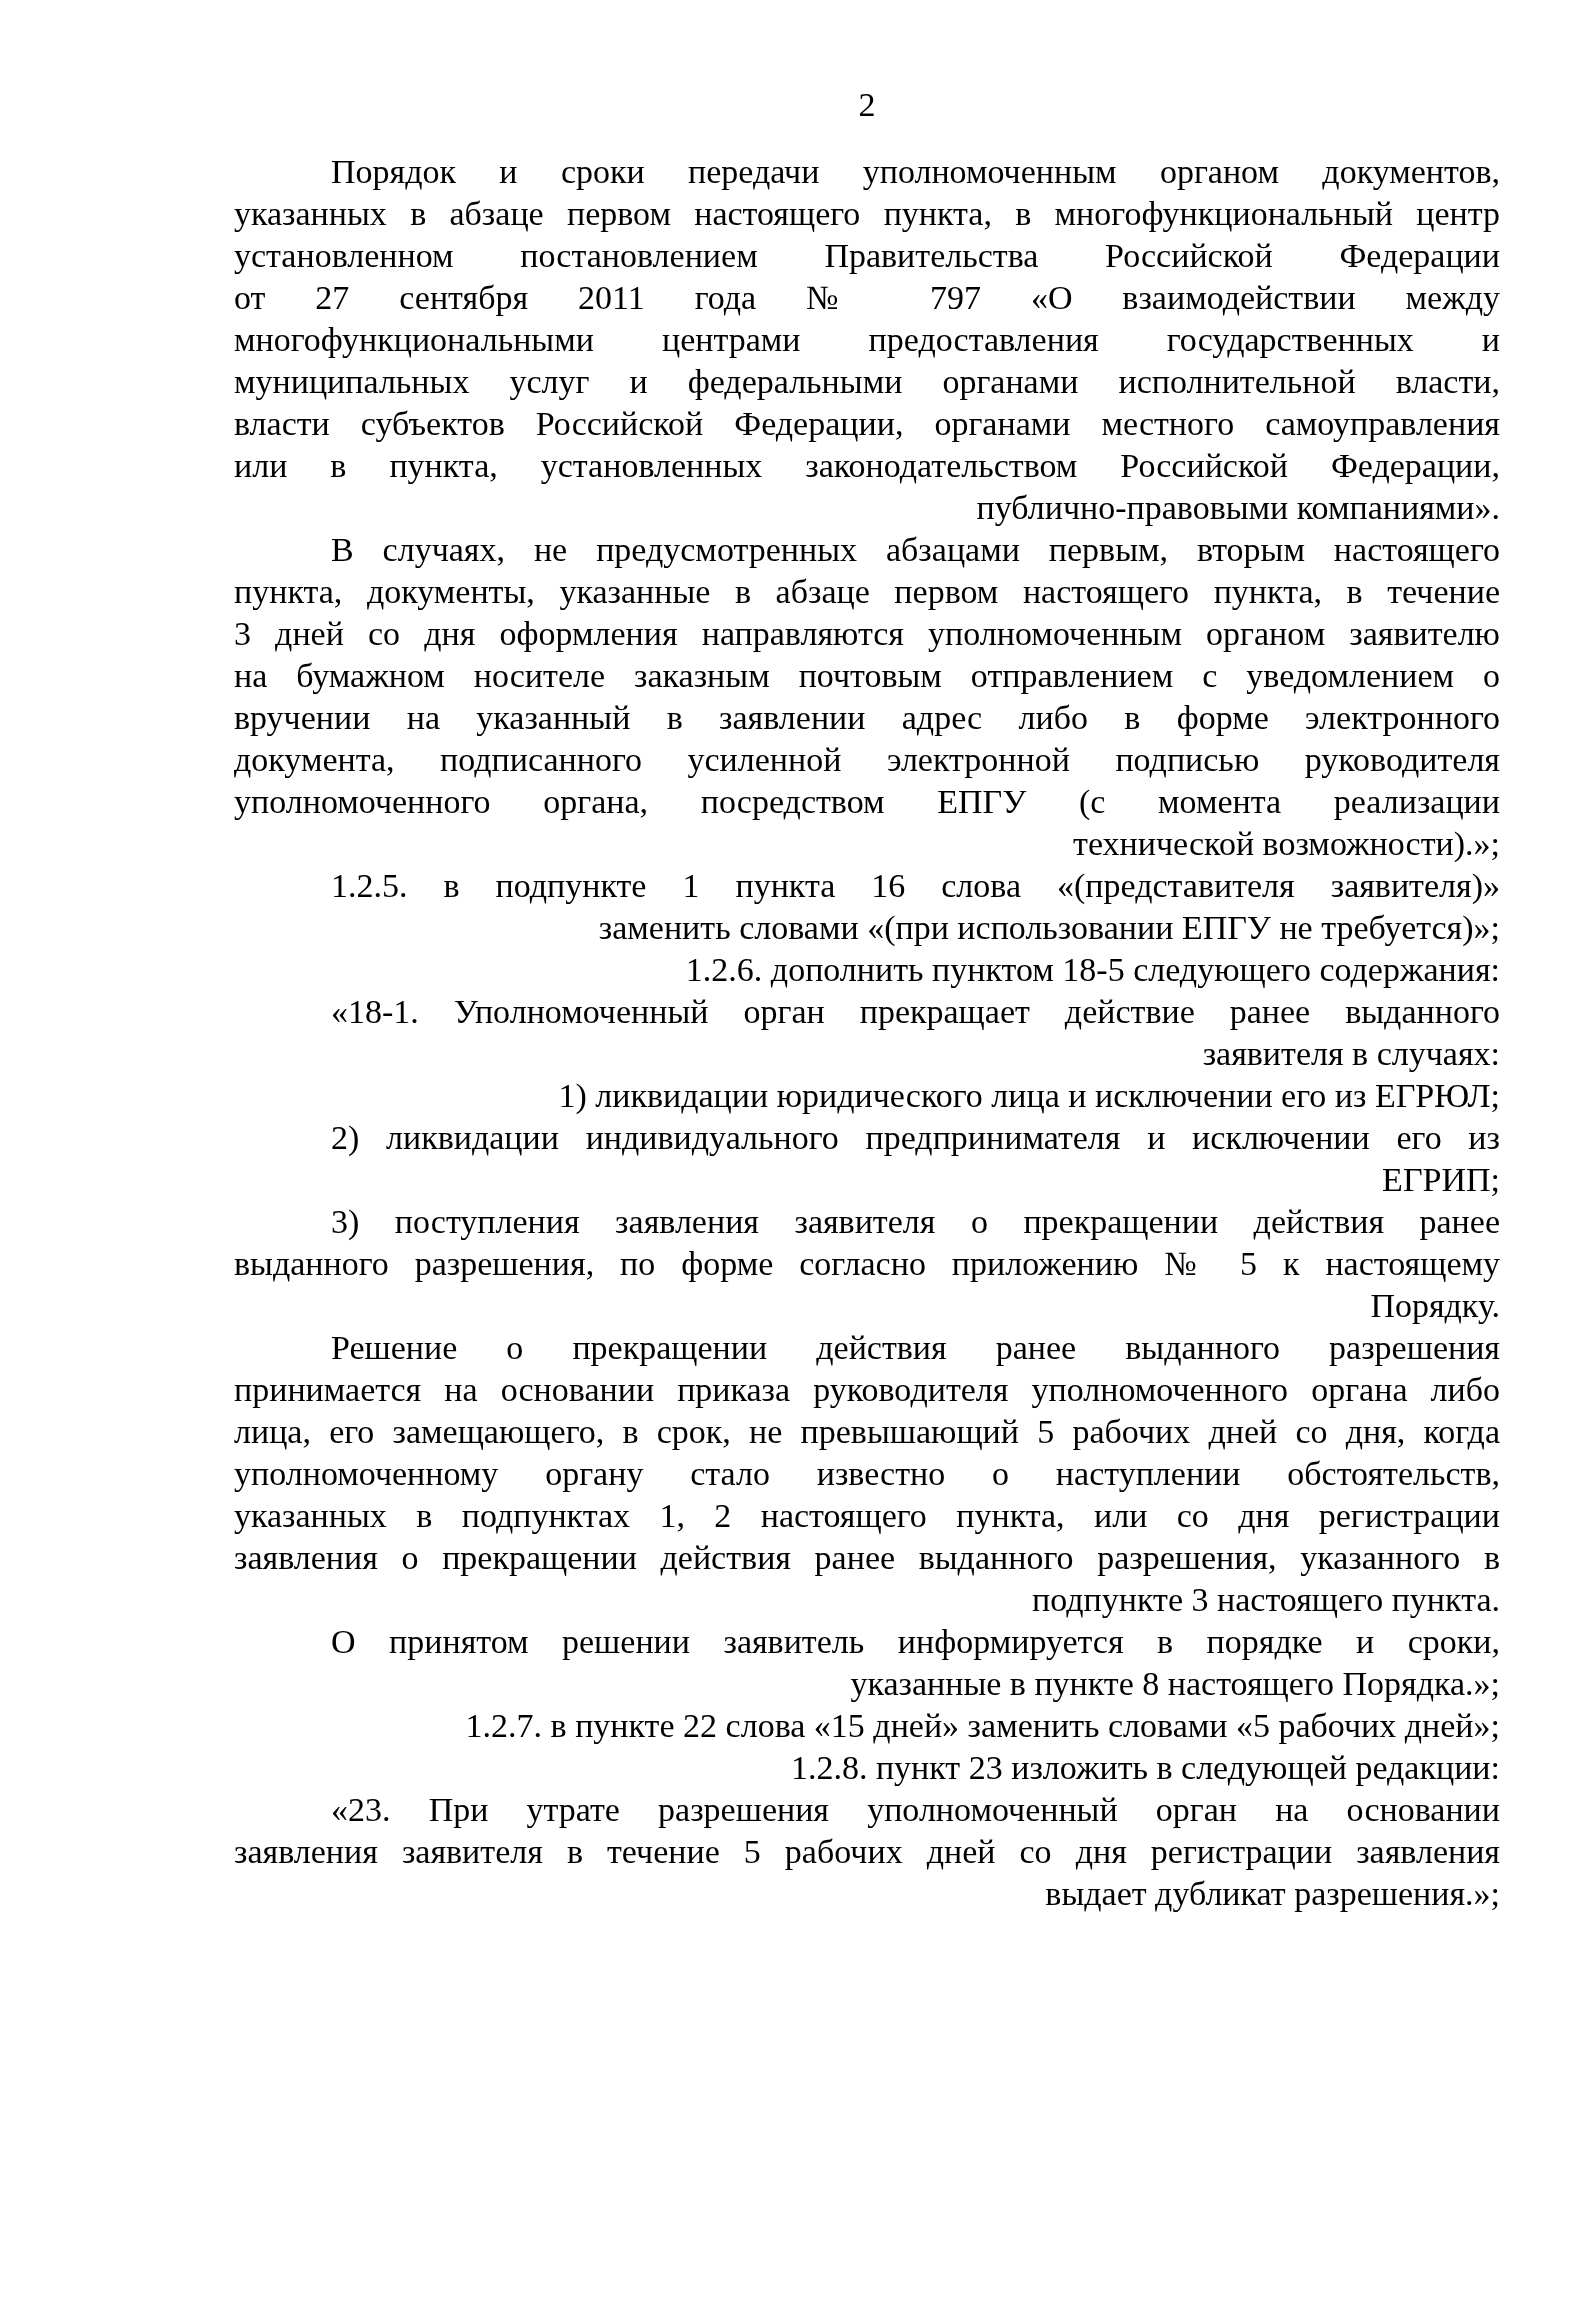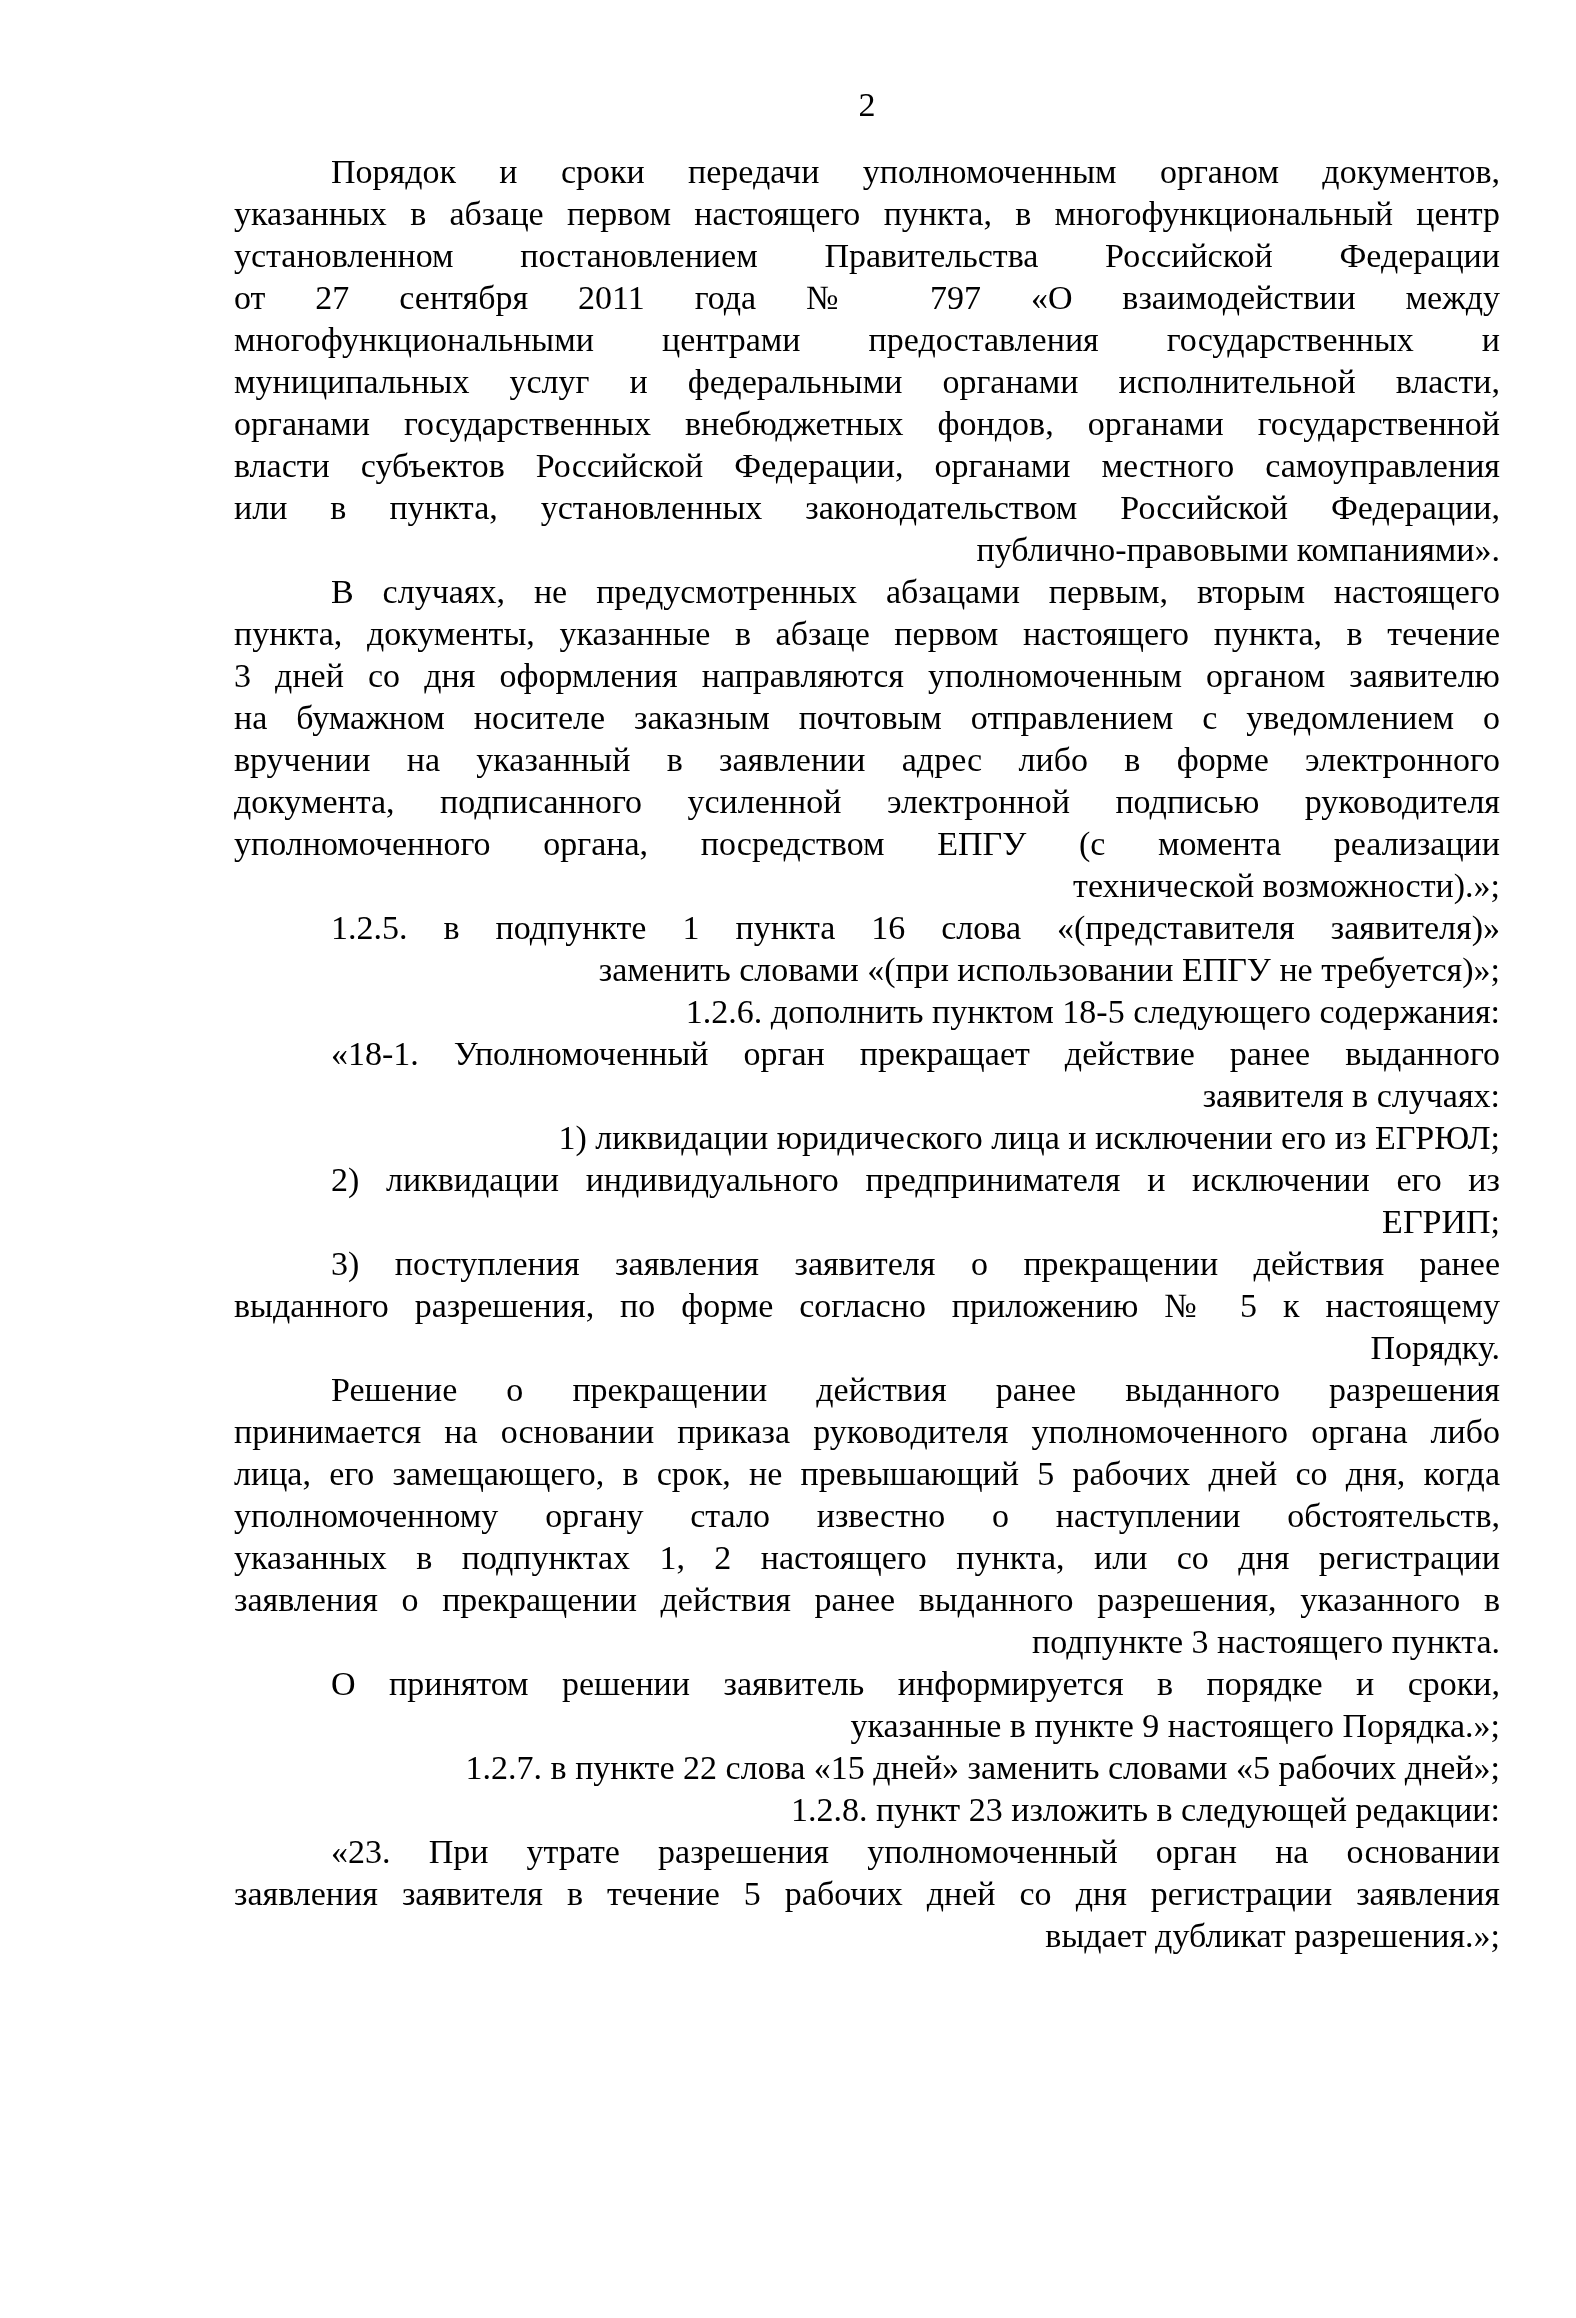--- a/index.html
+++ b/index.html
@@ -58,21 +58,20 @@
 <div class="page">
   <div class="pagenum">2</div>
   <div class="body-text" id="doc-body">
       <div class="para">
         <div class="line j indent">Порядок и сроки передачи уполномоченным органом документов,</div>
         <div class="line j">указанных в абзаце первом настоящего пункта, в многофункциональный центр</div>
         <div class="line j">установленном постановлением Правительства Российской Федерации</div>
         <div class="line j">от 27 сентября 2011 года №&nbsp;797 «О взаимодействии между</div>
         <div class="line j">многофункциональными центрами предоставления государственных и</div>
         <div class="line j">муниципальных услуг и федеральными органами исполнительной власти,</div>
-        <div class="line j">органами государственных внебюджетных фондов, органами государственной</div>
         <div class="line j">власти субъектов Российской Федерации, органами местного самоуправления</div>
         <div class="line j">или в пункта, установленных законодательством Российской Федерации,</div>
         <div class="line">публично-правовыми компаниями».</div>
       </div>
       <div class="para">
         <div class="line j indent">В случаях, не предусмотренных абзацами первым, вторым настоящего</div>
         <div class="line j">пункта, документы, указанные в абзаце первом настоящего пункта, в течение</div>
         <div class="line j">3&nbsp;дней со дня оформления направляются уполномоченным органом заявителю</div>
         <div class="line j">на бумажном носителе заказным почтовым отправлением с уведомлением о</div>
         <div class="line j">вручении на указанный в заявлении адрес либо в форме электронного</div>
@@ -107,21 +106,21 @@
         <div class="line j indent">Решение о прекращении действия ранее выданного разрешения</div>
         <div class="line j">принимается на основании приказа руководителя уполномоченного органа либо</div>
         <div class="line j">лица, его замещающего, в срок, не превышающий 5 рабочих дней со дня, когда</div>
         <div class="line j">уполномоченному органу стало известно о наступлении обстоятельств,</div>
         <div class="line j">указанных в подпунктах 1,&nbsp;2 настоящего пункта, или со дня регистрации</div>
         <div class="line j">заявления о прекращении действия ранее выданного разрешения, указанного в</div>
         <div class="line">подпункте 3 настоящего пункта.</div>
       </div>
       <div class="para">
         <div class="line j indent">О принятом решении заявитель информируется в порядке и сроки,</div>
-        <div class="line">указанные в пункте 9 настоящего Порядка.»;</div>
+        <div class="line">указанные в пункте 8 настоящего Порядка.»;</div>
       </div>
       <div class="para">
         <div class="line indent">1.2.7. в пункте 22 слова «15 дней» заменить словами «5 рабочих дней»;</div>
       </div>
       <div class="para">
         <div class="line indent">1.2.8. пункт 23 изложить в следующей редакции:</div>
       </div>
       <div class="para">
         <div class="line j indent">«23.&nbsp;При утрате разрешения уполномоченный орган на основании</div>
         <div class="line j">заявления заявителя в течение 5 рабочих дней со дня регистрации заявления</div>

